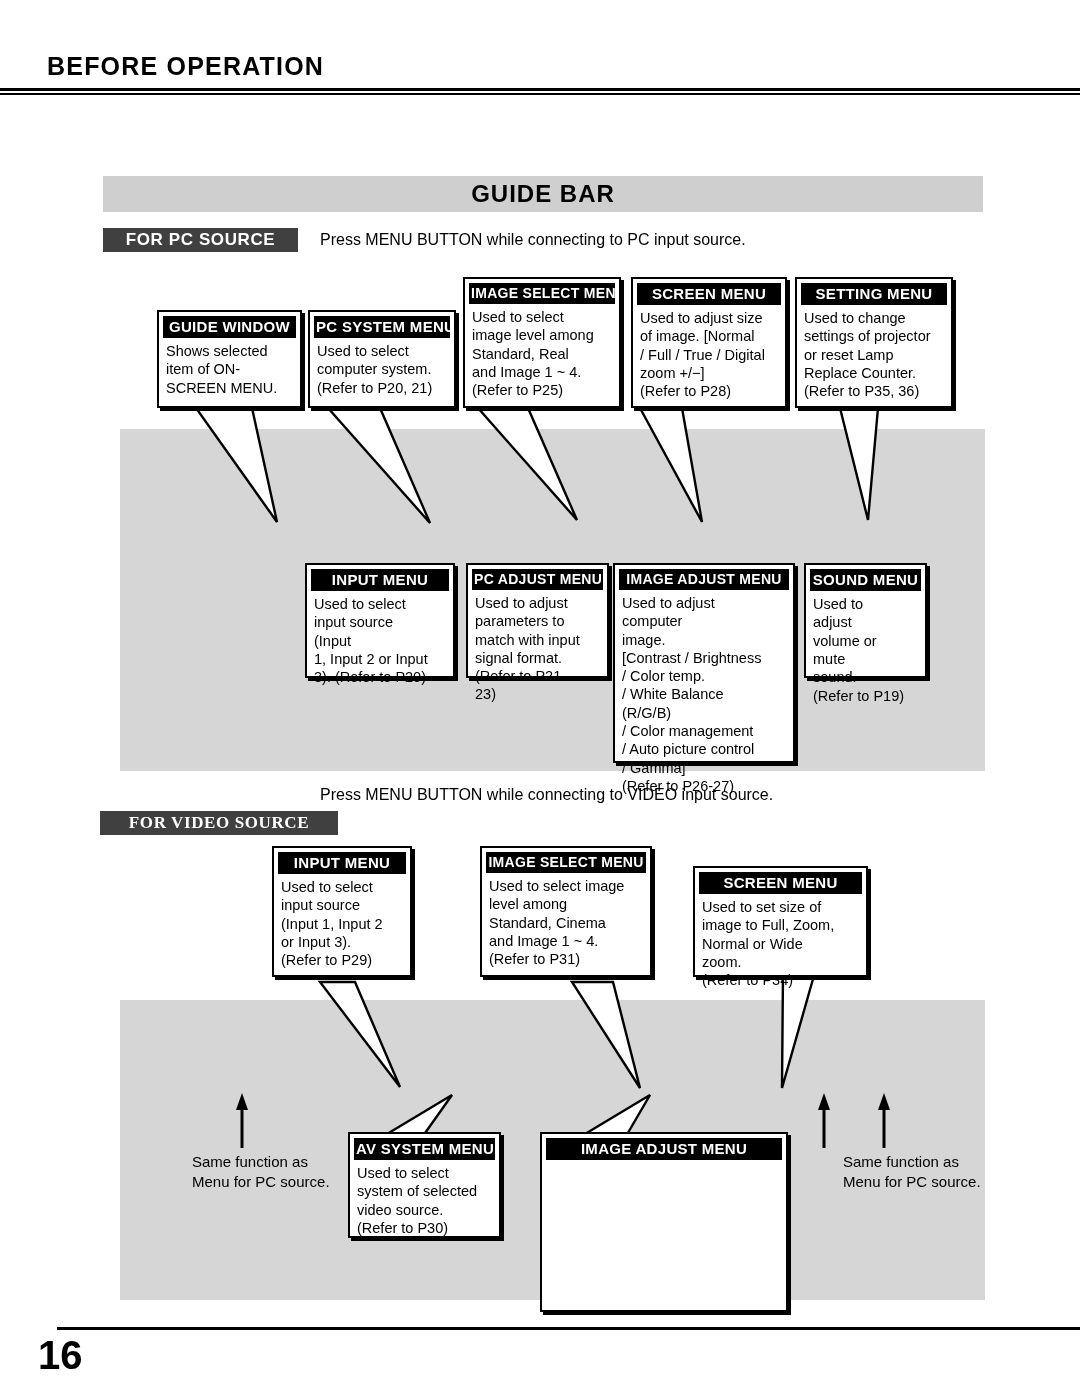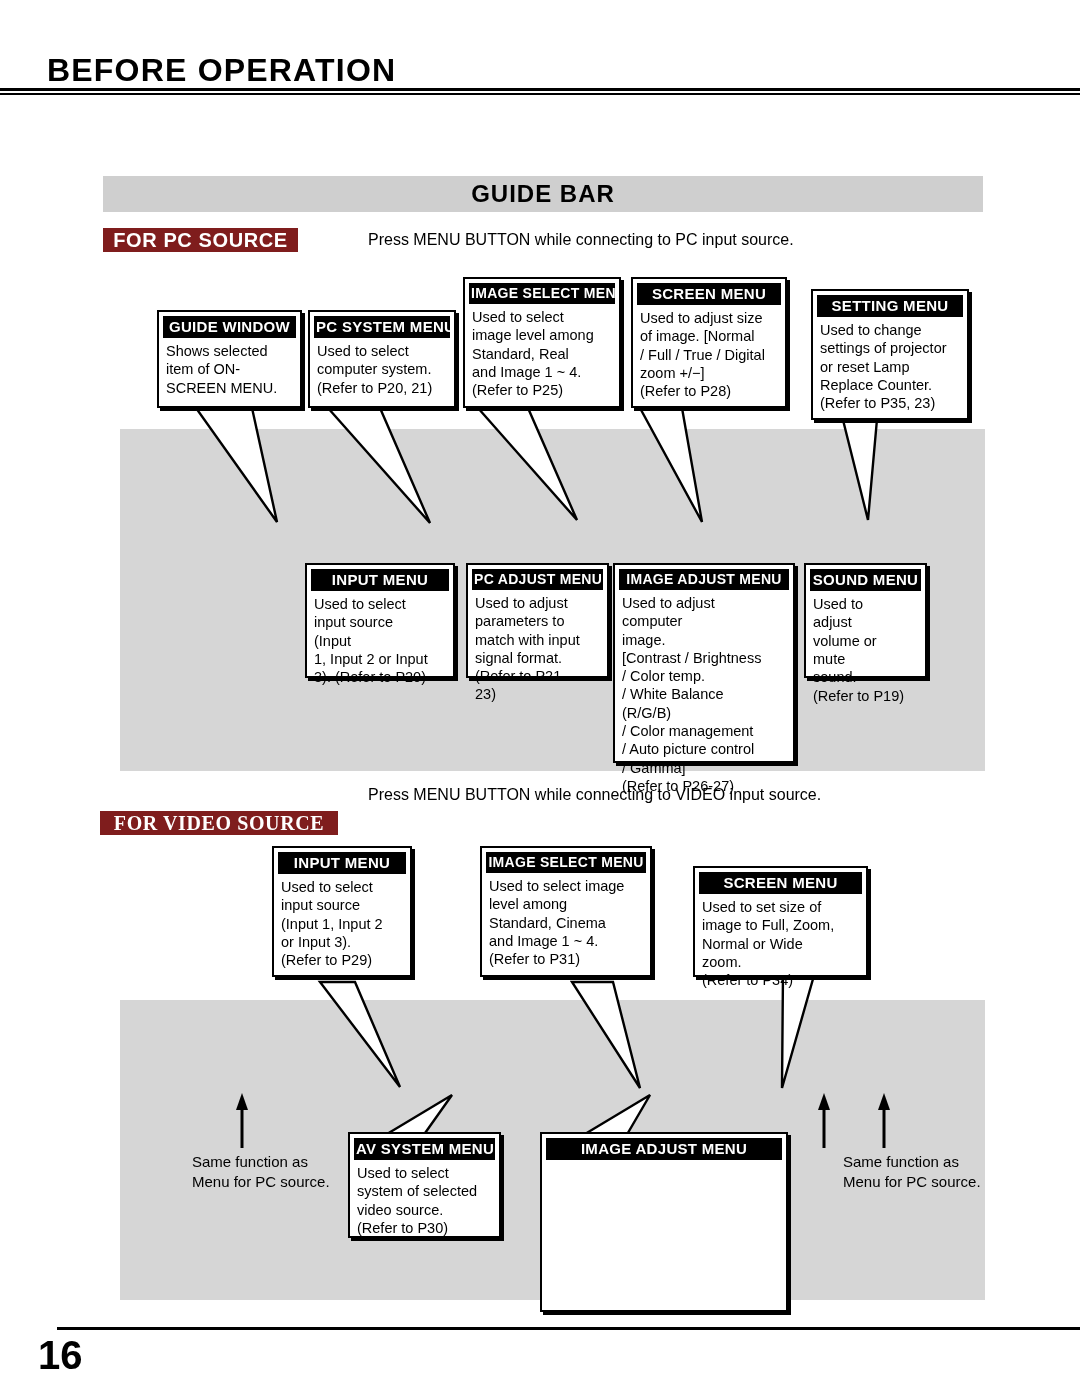--- a/index.html
+++ b/index.html
@@ -14,21 +14,21 @@
     font-family: "Liberation Sans", sans-serif;
     color: #000000;
     overflow: hidden;
   }
 
   
   #page-header-title {
     position: absolute;
     left: 47px;
     top: 52px;
-    font-size: 32px;
+    font-size: 25px;
     font-weight: bold;
     letter-spacing: 1.2px;
     color: #000;
     white-space: nowrap;
   }
   #header-rule {
     position: absolute;
     left: 0px;
     top: 88px;
     width: 1080px;
@@ -59,35 +59,34 @@
     align-items: center;
     justify-content: center;
     font-size: 24px;
     font-weight: bold;
     letter-spacing: 1px;
   }
 
   
   .source-tag {
     position: absolute;
-    background: #7f1d1d;
+    background: #404040;
     color: #fff;
-    font-size: 20px;
+    font-size: 17px;
     font-weight: bold;
     letter-spacing: 0.6px;
     display: flex;
     align-items: center;
     justify-content: center;
     height: 24px;
   }
   .source-note {
     position: absolute;
     font-size: 16px;
     white-space: nowrap;
-    margin-left: 48px;
   }
 
   
   .gray-panel {
     position: absolute;
     background: #d6d6d6;
   }
   #pc-gray-panel  { left: 120px; top: 429px; width: 865px; height: 342px; }
   #video-gray-panel { left: 120px; top: 1000px; width: 865px; height: 300px; }
 
@@ -233,27 +232,27 @@
 
 <div class="callout" style="left:631px; top:277px; width:156px; height:131px;">
   <div class="cap">SCREEN MENU</div>
   <div class="body">Used to adjust size
 of image.  [Normal
 / Full / True / Digital
 zoom +/−]
 (Refer to P28)</div>
 </div>
 
-<div class="callout" style="left:795px; top:289px; width:158px; height:131px;margin-left:16px;">
+<div class="callout" style="left:795px; top:277px; width:158px; height:131px;">
   <div class="cap">SETTING MENU</div>
   <div class="body">Used to change
 settings of projector
 or reset Lamp
 Replace Counter.
-(Refer to P35, 23)</div>
+(Refer to P35, 36)</div>
 </div>
 
 <div class="callout" style="left:305px; top:563px; width:150px; height:115px;">
   <div class="cap">INPUT MENU</div>
   <div class="body">Used to select
 input source (Input
 1, Input 2 or Input
 3). (Refer to P20)</div>
 </div>
 

